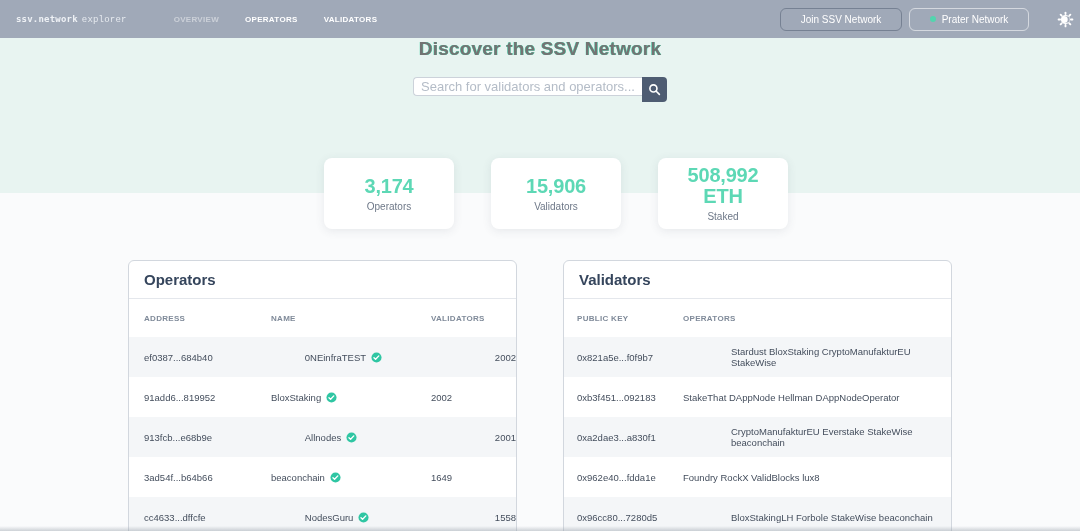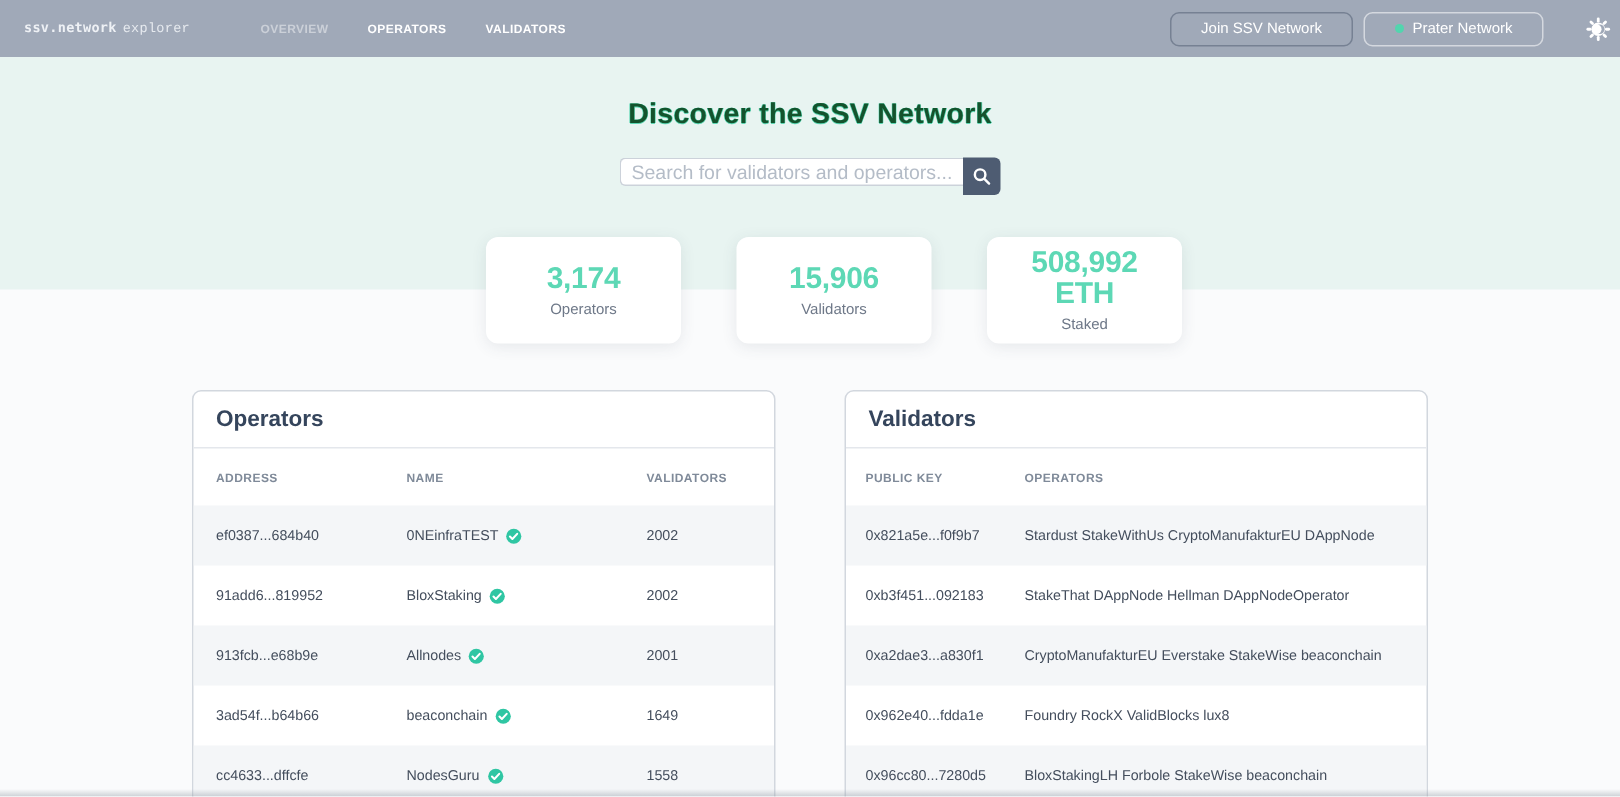--- a/index.html
+++ b/index.html
@@ -79,24 +79,23 @@
     display:flex; align-items:center; justify-content:center;
   }
 
   
   .hero {
     height:155px;
     background:#e8f4f1;
     text-align:center;
   }
   .hero-title {
-    padding-top:28px;
     font-size:19px;
     font-weight:bold;
-    color:#14532d;
+    color:#737373;
     letter-spacing:0.2px;
     text-shadow:0.4px 0 0 #5dd8b5, -0.4px 0 0 #5dd8b5, 0 0.4px 0 #5dd8b5;
   }
   .searchbar {
     margin:17px auto 0;
     width:254px;
     height:25px;
     display:flex;
   }
   .search-input {
@@ -199,21 +198,21 @@
     color:#7f8a99;
     text-transform:uppercase;
   }
   .trow {
     display:flex;
     align-items:center;
     height:40px;
     font-size:9.5px;
     color:#444e5d;
   }
-  .trow.alt { background:#f4f6f8; }
+  .trow.alt { background:#f4f6f8;gap:48px; }
   
   .col-address { width:142px; padding-left:15px; }
   .col-name { width:160px; display:flex; align-items:center; gap:5px;text-align:right; }
   .col-validators { flex:1; }
   
   .col-pubkey { width:119px; padding-left:13px; }
   .col-operators { flex:1; }
 
   .check-badge {
     width:11px; height:11px;
@@ -379,21 +378,21 @@
 
   <div class="table-card">
     <div class="table-title">Validators</div>
     <div class="thead">
       <div class="th col-pubkey">PUBLIC KEY</div>
       <div class="th col-operators">OPERATORS</div>
     </div>
     <div id="val-rows">
   <div class="trow alt">
     <div class="col-pubkey">0x821a5e...f0f9b7</div>
-    <div class="col-operators">Stardust StakeWithUs CryptoManufakturEU DAppNode</div>
+    <div class="col-operators">Stardust BloxStaking CryptoManufakturEU StakeWise</div>
   </div>
 
   <div class="trow">
     <div class="col-pubkey">0xb3f451...092183</div>
     <div class="col-operators">StakeThat DAppNode Hellman DAppNodeOperator</div>
   </div>
 
   <div class="trow alt">
     <div class="col-pubkey">0xa2dae3...a830f1</div>
     <div class="col-operators">CryptoManufakturEU Everstake StakeWise beaconchain</div>

